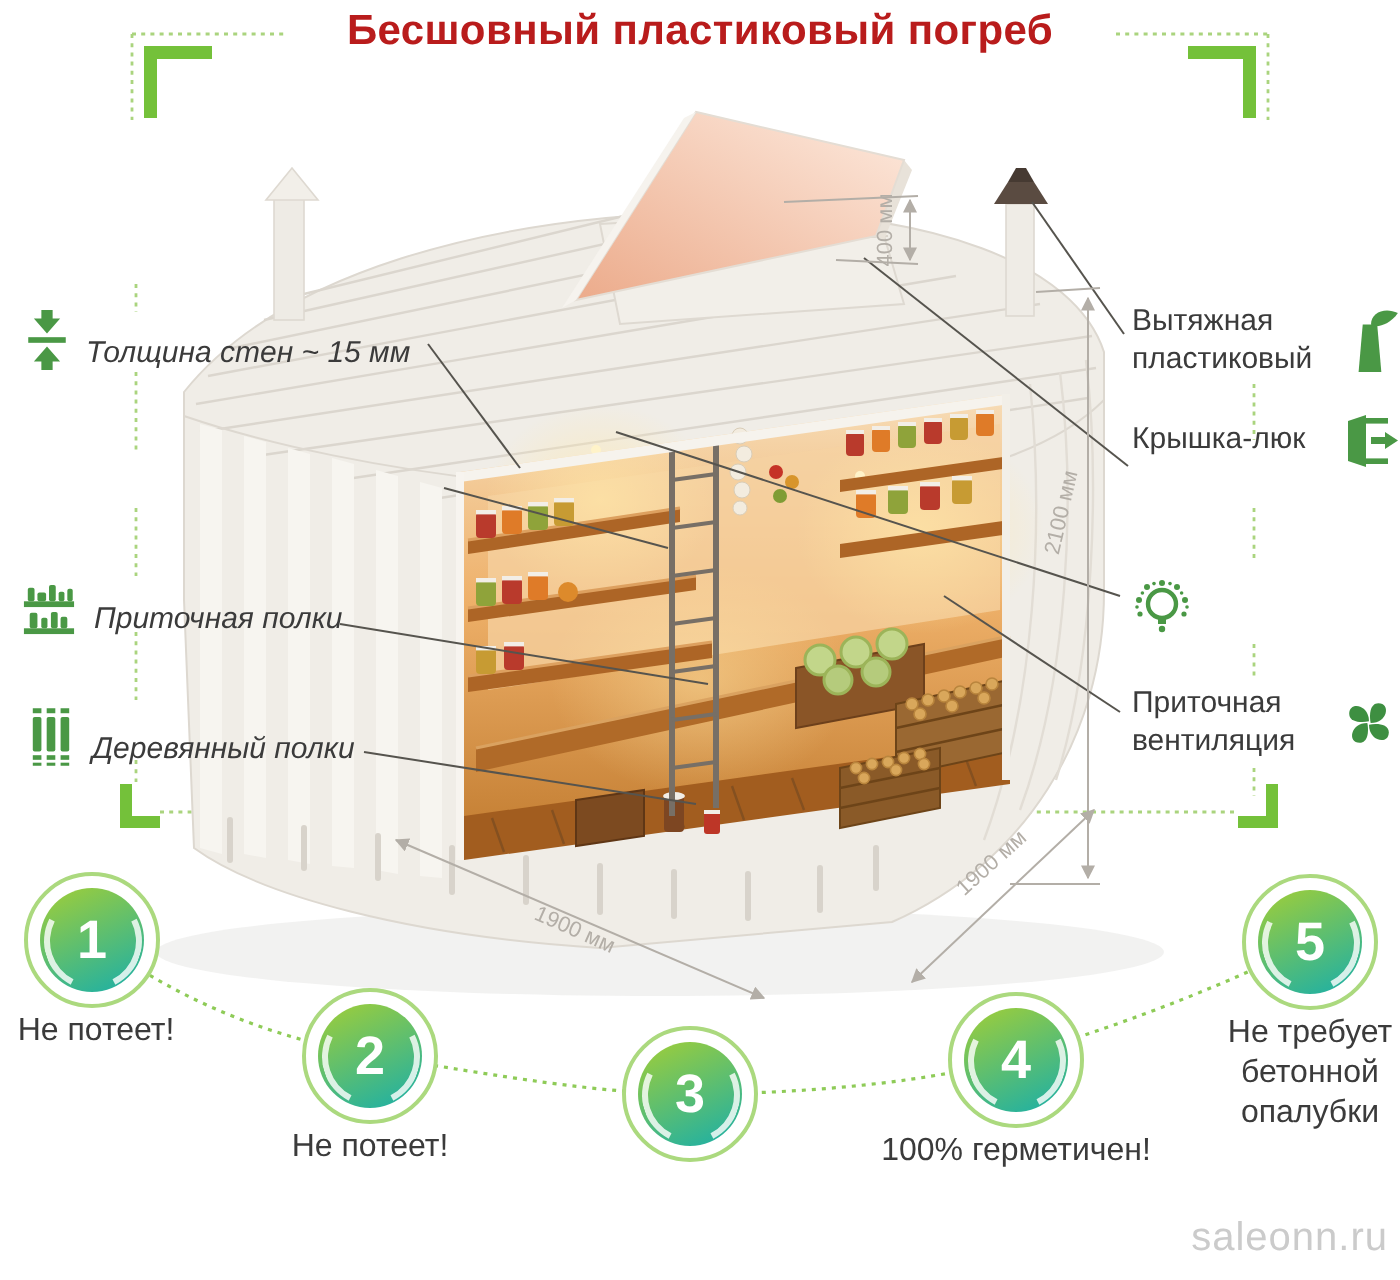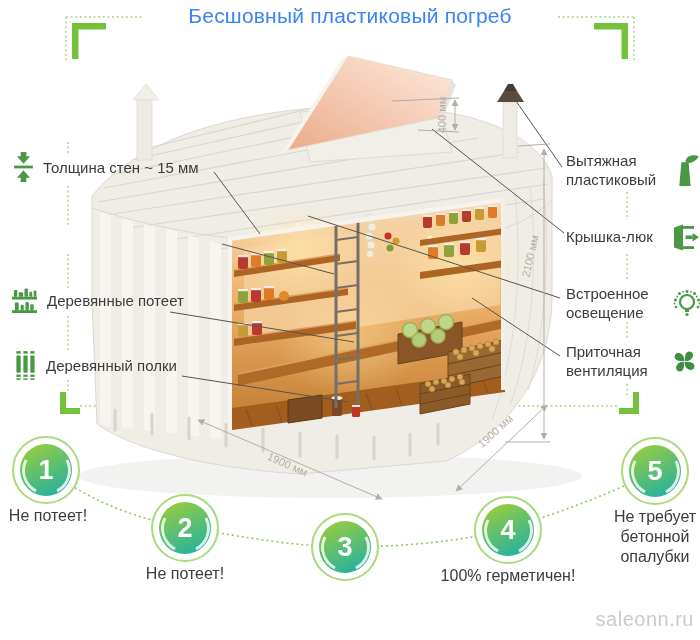--- a/index.html
+++ b/index.html
@@ -1,22 +1,22 @@
 <!DOCTYPE html>
 <html><head>
 <meta charset="utf-8">
 <style>
   html,body{margin:0;padding:0;background:#fff;}
   #page{position:relative;width:700px;height:640px;background:#fff;overflow:hidden;
         font-family:"Liberation Sans",sans-serif;color:#3b3b3b;}
   #bg{position:absolute;left:0;top:0;}
   #bg text{font-family:"Liberation Sans",sans-serif;font-size:11px;fill:#b3aea7;}
   .title{position:absolute;left:0;right:0;top:4px;margin:0;text-align:center;
-         font-size:21px;font-weight:normal;color:#3b82f6;letter-spacing:.2px;}
-  .fl{position:absolute;display:flex;align-items:center;gap:9px;height:36px;}
+         font-size:21px;font-weight:bold;color:#b91c1c;letter-spacing:.2px;}
+  .fl{position:absolute;display:flex;align-items:flex-end;gap:9px;height:36px;font-style:italic;}
   .fr{position:absolute;display:flex;align-items:center;gap:12px;height:44px;}
   .flabel{font-size:15px;white-space:nowrap;}
   .frlabel{font-size:15px;width:94px;line-height:1.3;}
   .ic{display:flex;align-items:center;justify-content:center;flex:0 0 auto;}
   .benefit{position:absolute;width:68px;height:68px;}
   .ring{width:64px;height:64px;border:2px solid #abd97e;border-radius:50%;background:#fff;
         display:flex;align-items:center;justify-content:center;}
   .disc{width:52px;height:52px;border-radius:50%;position:relative;
         background:linear-gradient(155deg,#94cb42 10%,#1fb0a4 95%);
         display:flex;align-items:center;justify-content:center;}
@@ -356,21 +356,21 @@
       <rect x="14" y="1.5" width="3.5" height="8.5" rx="1"></rect>
           <rect x="19" y="5" width="3" height="5" rx="1"></rect>
       <rect x="23.5" y="3.5" width="2.8" height="6.5" rx="1"></rect>
       <rect x="1" y="24" width="26" height="3"></rect>
       <rect x="4" y="16" width="4" height="8" rx="1"></rect>
           <rect x="10" y="18.5" width="3.2" height="5.5" rx="1"></rect>
       <rect x="15" y="15.5" width="3.5" height="8.5" rx="1"></rect>
           <rect x="20" y="18" width="3.5" height="6" rx="1"></rect>
     </svg>
       </span>
-  <span class="flabel">Деревянные потеет</span>
+  <span class="flabel">Приточная полки</span>
 </div>
 <div class="fl" style="left:14px;top:347px">
   <span class="ic">
     <svg width="23" height="29" viewBox="0 0 24 30" fill="#4a9845">
       <rect x="2.5" y="0" width="4.5" height="2.6"></rect>
           <rect x="9.75" y="0" width="4.5" height="2.6"></rect>
           <rect x="17" y="0" width="4.5" height="2.6"></rect>
       <rect x="2.5" y="4.5" width="4.5" height="18" rx="1"></rect>
           <rect x="9.75" y="4.5" width="4.5" height="18" rx="1"></rect>
           <rect x="17" y="4.5" width="4.5" height="18" rx="1"></rect>
@@ -387,34 +387,33 @@
 
 <div class="fr" style="left:566px;top:148px">
   <span class="frlabel">Вытяжная пластиковый</span>
   <span class="ic">
     <svg width="27" height="31" viewBox="0 0 26 30" fill="#4a9845">
       <path d="M9,7 h7 l2,23 h-11 z"></path>
       <path d="M13,7 C13,1 20,-1.5 26,1.5 C22,7.5 15,9 13,7 z"></path>
     </svg>
       </span>
 </div>
-<div class="fr" style="left:566px;top:215px">
+<div class="fr" style="left:566px;top:198px">
   <span class="frlabel">Крышка-люк</span>
   <span class="ic">
     <svg width="27" height="27" viewBox="0 0 27 26" fill="#4a9845">
       <path d="M2,3 L11,0 L11,26 L2,23 Z"></path>
       <rect x="11" y="1.5" width="11" height="2.8"></rect>
           <rect x="11" y="21.7" width="11" height="2.8"></rect>
       <rect x="13.5" y="11" width="7" height="3.5"></rect>
           <polygon points="20.5,8.5 27,12.75 20.5,17"></polygon>
     </svg>
       </span>
 </div>
 <div class="fr" style="left:566px;top:281px">
-  <span class="frlabel">Встроенное освещение</span>
   <span class="ic">
     <svg width="30" height="30" viewBox="0 0 30 30">
       <circle cx="15" cy="14" r="7" fill="none" stroke="#4a9845" stroke-width="2.2"></circle>
       <rect x="13" y="21.5" width="4" height="2.5" fill="#4a9845"></rect>
           <circle cx="15" cy="26.5" r="1.6" fill="#4a9845"></circle>
       <g fill="#4a9845">
         <circle cx="15" cy="3.5" r="1.5"></circle>
             <circle cx="22.5" cy="5.5" r="1.5"></circle>
             <circle cx="26.5" cy="12" r="1.5"></circle>
         <circle cx="26" cy="19" r="1.3"></circle>

